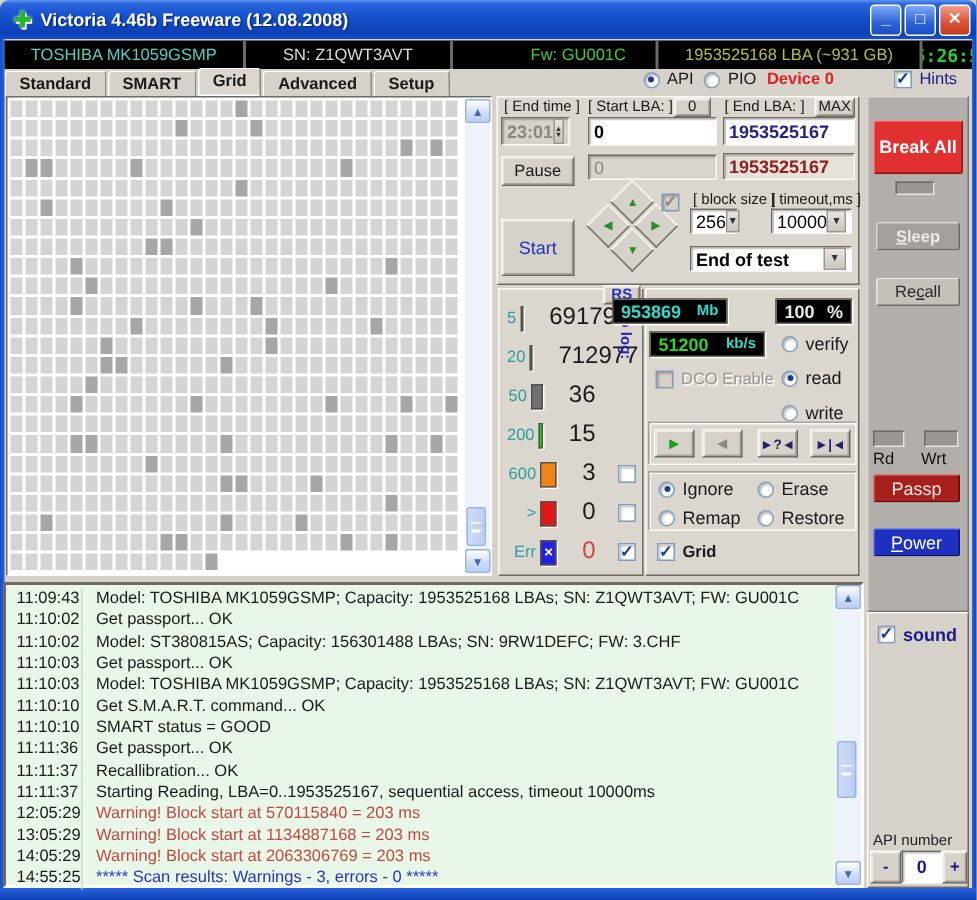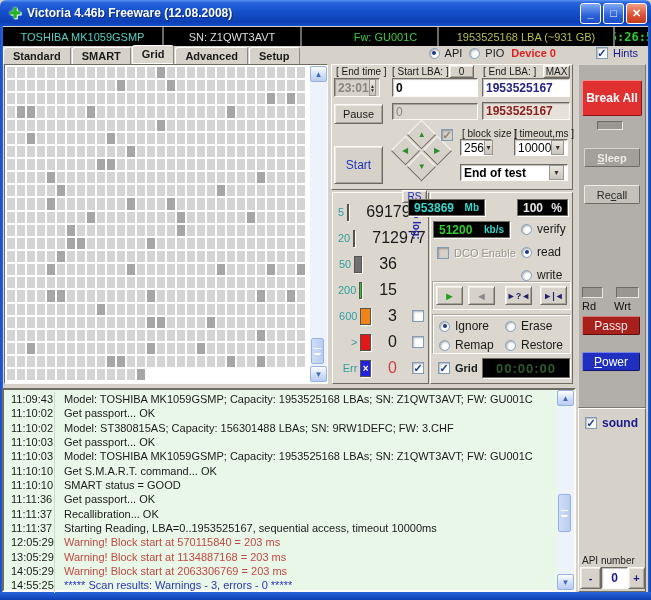--- a/index.html
+++ b/index.html
@@ -980,21 +980,21 @@
           <div class="cbx checked">✓</div>
         </div>
         <div class="cbx-slot">
           <div class="cbx checked">✓</div>
         </div>
         <div class="cbx-slot">
           <div class="cbx checked">✓</div>
         </div>
       </div>
   </div>
-  <div class="abs btn3d" style="left:402px;top:190px;width:25px;height:13px;font-size:10px;color:#2233bb;font-weight:normal;">RS</div>
+  <div class="abs btn3d" style="left:402px;top:190px;width:25px;height:13px;font-size:10px;color:#2233bb;font-weight:bold;">RS</div>
 
   <div class="abs disp-panel"></div>
   <div class="abs lcd" style="left:408px;top:199px;width:77px;height:17px;font-size:12px;color:#35d8cc;padding:0 5px;">
     <span>953869</span>
     <span style="margin-left:auto;font-size:10px;">Mb</span>
   </div>
   <div class="abs lcd" style="left:517px;top:199px;width:51px;height:17px;font-size:12px;color:#e8e8e8;padding:0 5px;">
     <span>100</span>
     <span style="margin-left:auto;">%</span>
   </div>
@@ -1052,23 +1052,20 @@
         <div class="radio-item">
           <div class="radio"></div>
           <div>Restore</div>
         </div>
       </div>
   </div>
   <div class="abs radio-item" style="left:438px;top:362px;font-size:11px;font-weight:bold;">
     <span class="cbx checked">✓</span>
     <span>Grid</span>
   </div>
-  <div class="abs lcd" style="left:482px;top:358px;width:88px;height:20px;font-size:13px;color:#2d5c2d;justify-content:center;letter-spacing:1px;">
-    <span>00:00:00</span>
-  </div>
 
   <div class="abs strip"></div>
   <div class="abs c-btn" style="left:582px;top:80px;width:60px;height:36px;background:#e03030;border-color:#f49090 #8c1414 #8c1414 #f49090;color:#fff;font-size:12px;">Break All</div>
   <div class="abs led" style="left:597px;top:121px;width:26px;height:9px;"></div>
   <div class="abs c-btn" style="left:584px;top:148px;width:56px;height:19px;background:#a3a09b;border-color:#d8d5d0 #6f6b63 #6f6b63 #d8d5d0;color:#eceae6;font-size:11px;">
     <span></span>
       <u>S</u>
       <span>leep</span>
   </div>
   <div class="abs c-btn" style="left:584px;top:185px;width:56px;height:19px;background:#c4c1bb;border-color:#ecebe8 #6f6b63 #6f6b63 #ecebe8;color:#2a2a2a;font-size:11px;font-weight:normal;text-align:center;">

